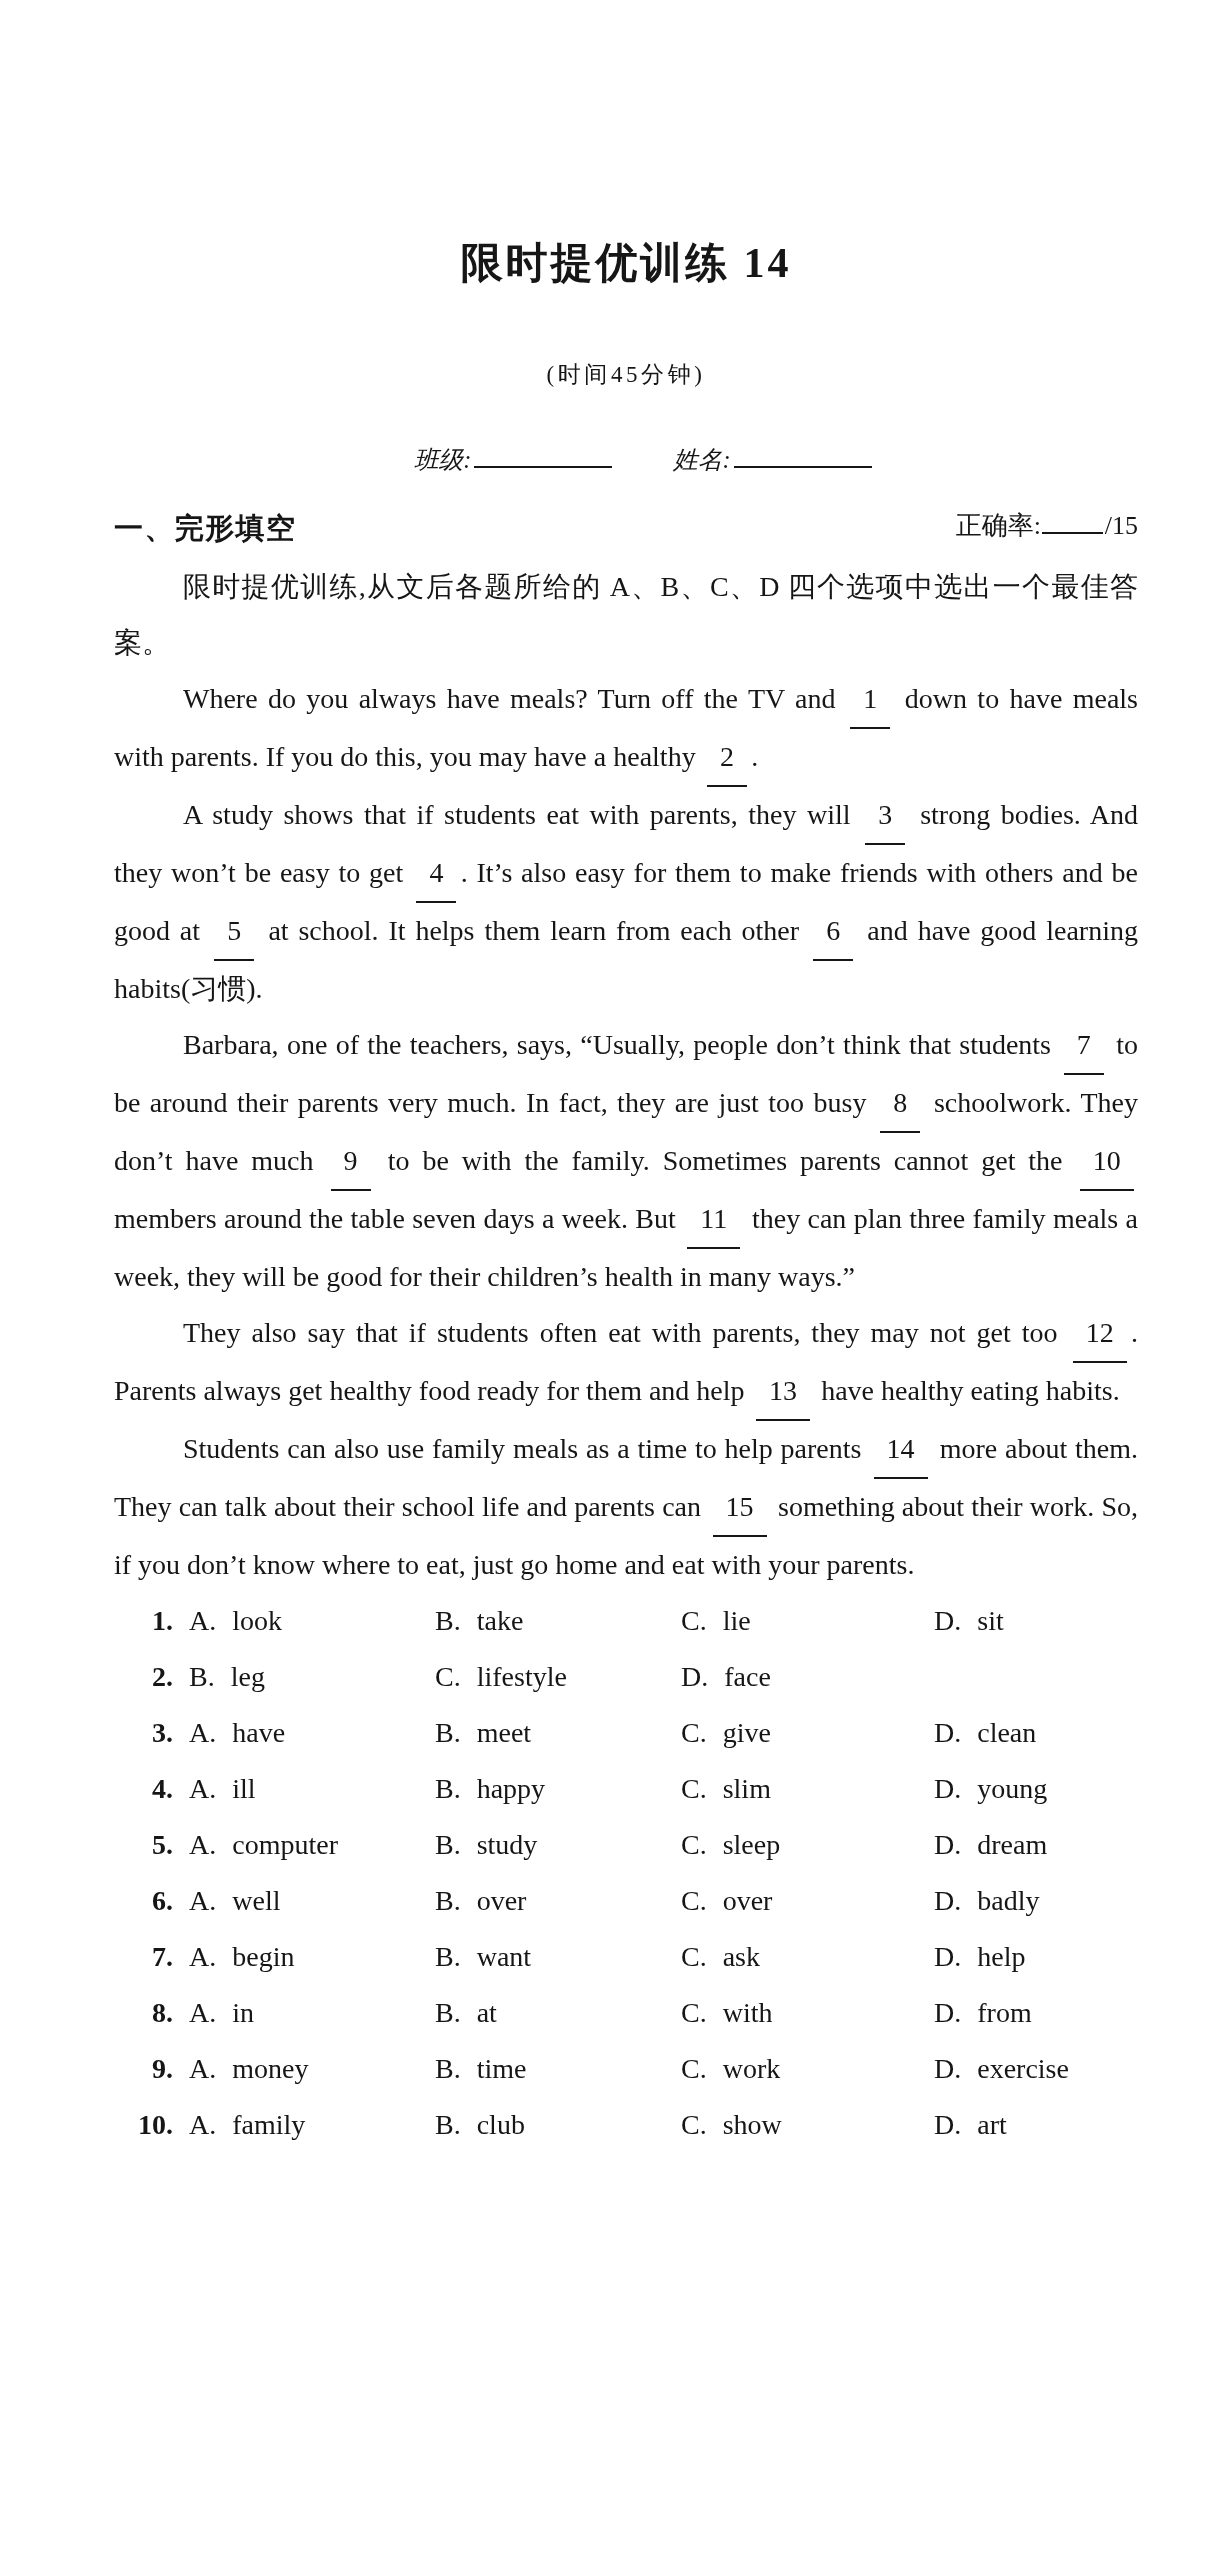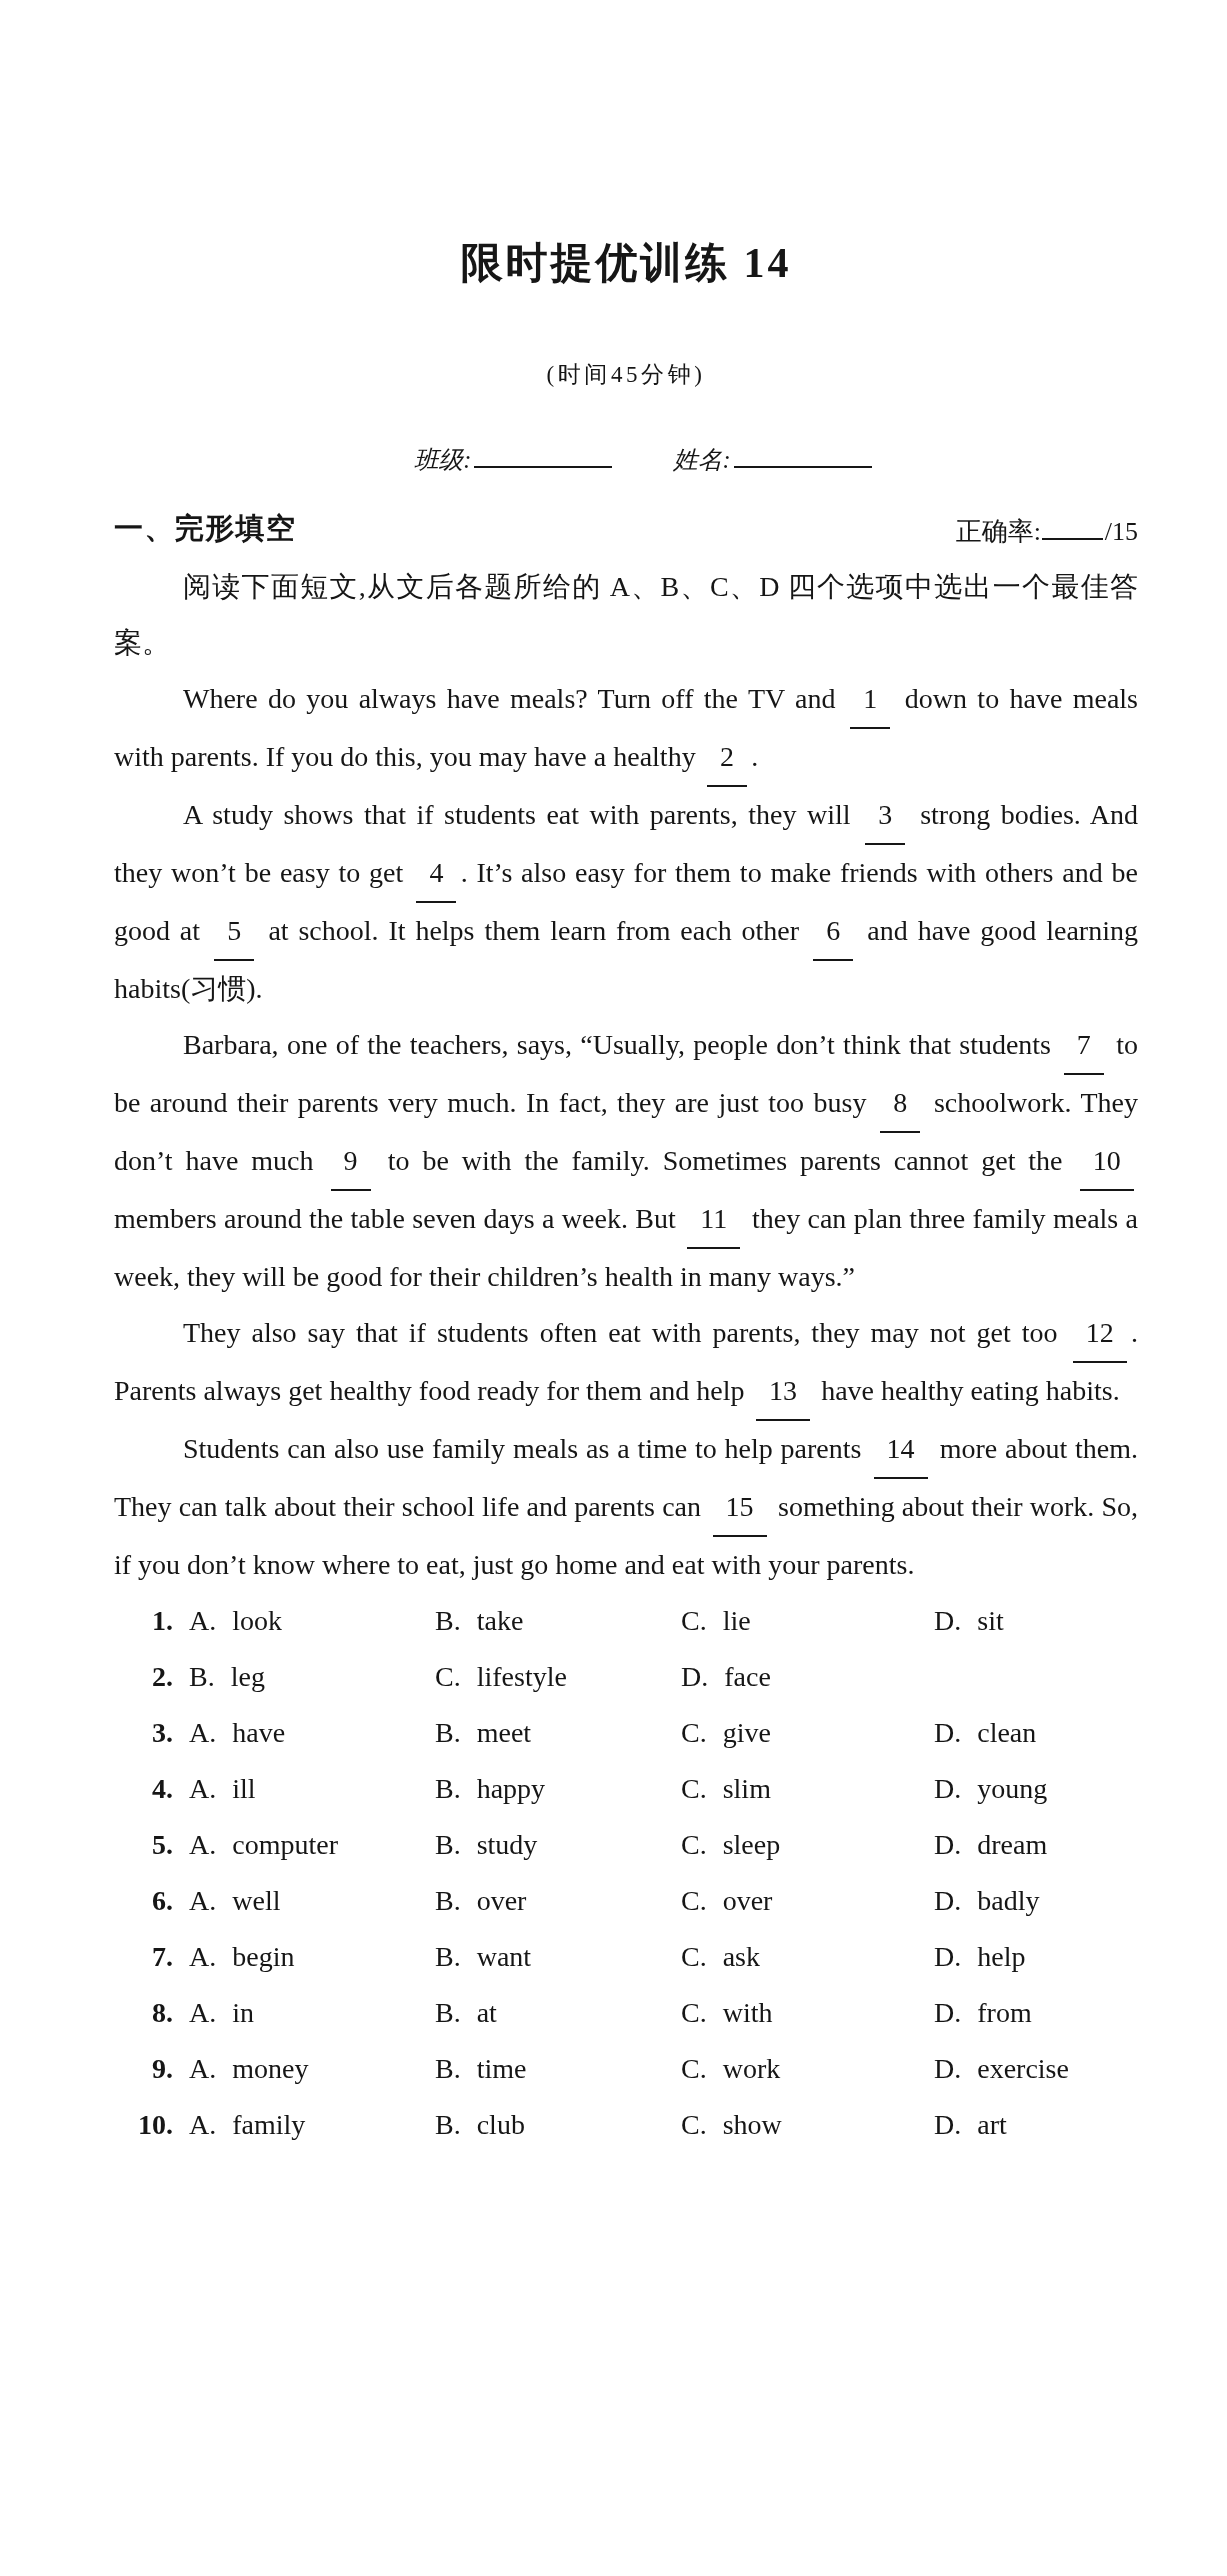--- a/index.html
+++ b/index.html
@@ -42,21 +42,21 @@
   .write-line {
     display: inline-block;
     width: 138px;
     border-bottom: 2.2px solid #161616;
     margin-left: 2.9px;
   }
   .section-line {
     margin-top: 32px;
     display: flex;
     justify-content: space-between;
-    align-items: flex-end;
+    align-items: flex-start;
   }
   .section-heading {
     font-family: "Liberation Sans", "DejaVu Sans", sans-serif;
     font-size: 29px;
     line-height: 41px;
     font-weight: 700;
     letter-spacing: 1.4px;
   }
   .score { font-size: 26px; }
   .score-blank {
@@ -124,21 +124,21 @@
       </span>
     </div>
 
     <div class="section-line">
       <h2 class="section-heading">一、完形填空</h2>
       <div class="score">
         <span>正确率:</span><span class="score-blank"></span><span>/15</span>
       </div>
     </div>
 
-    <p class="para instructions">阅读下面短文,从文后各题所给的 A、B、C、D 四个选项中选出一个最佳答案。</p>
+    <p class="para instructions">限时提优训练,从文后各题所给的 A、B、C、D 四个选项中选出一个最佳答案。</p>
 
     <div id="passage">
         <p class="para">Where do you always have meals? Turn off the TV and <span class="blank">1</span> down to have meals with parents. If you do this, you may have a healthy <span class="blank">2</span>.</p>
         <p class="para">A study shows that if students eat with parents, they will <span class="blank">3</span> strong bodies. And they won’t be easy to get <span class="blank">4</span>. It’s also easy for them to make friends with others and be good at <span class="blank">5</span> at school. It helps them learn from each other <span class="blank">6</span> and have good learning habits(习惯).</p>
         <p class="para">Barbara, one of the teachers, says, “Usually, people don’t think that students <span class="blank">7</span> to be around their parents very much. In fact, they are just too busy <span class="blank">8</span> schoolwork. They don’t have much <span class="blank">9</span> to be with the family. Sometimes parents cannot get the <span class="blank">10</span> members around the table seven days a week. But <span class="blank">11</span> they can plan three family meals a week, they will be good for their children’s health in many ways.”</p>
         <p class="para">They also say that if students often eat with parents, they may not get too <span class="blank">12</span>. Parents always get healthy food ready for them and help <span class="blank">13</span> have healthy eating habits.</p>
         <p class="para">Students can also use family meals as a time to help parents <span class="blank">14</span> more about them. They can talk about their school life and parents can <span class="blank">15</span> something about their work. So, if you don’t know where to eat, just go home and eat with your parents.</p>
       </div>
 
     <div id="options" class="options">

